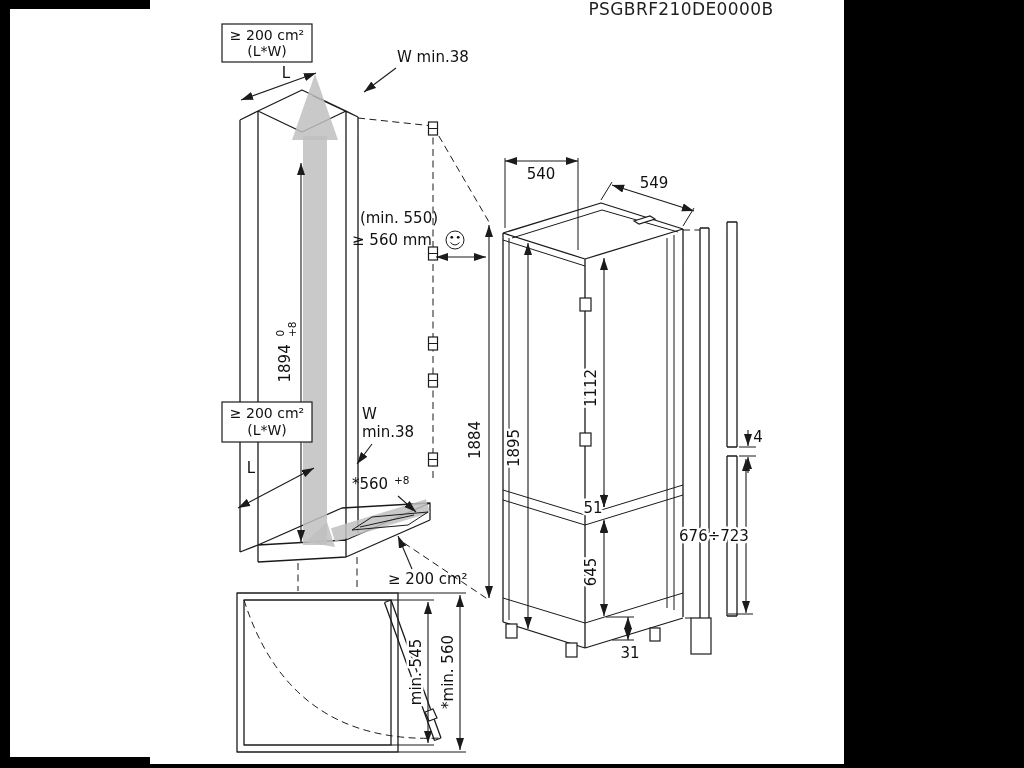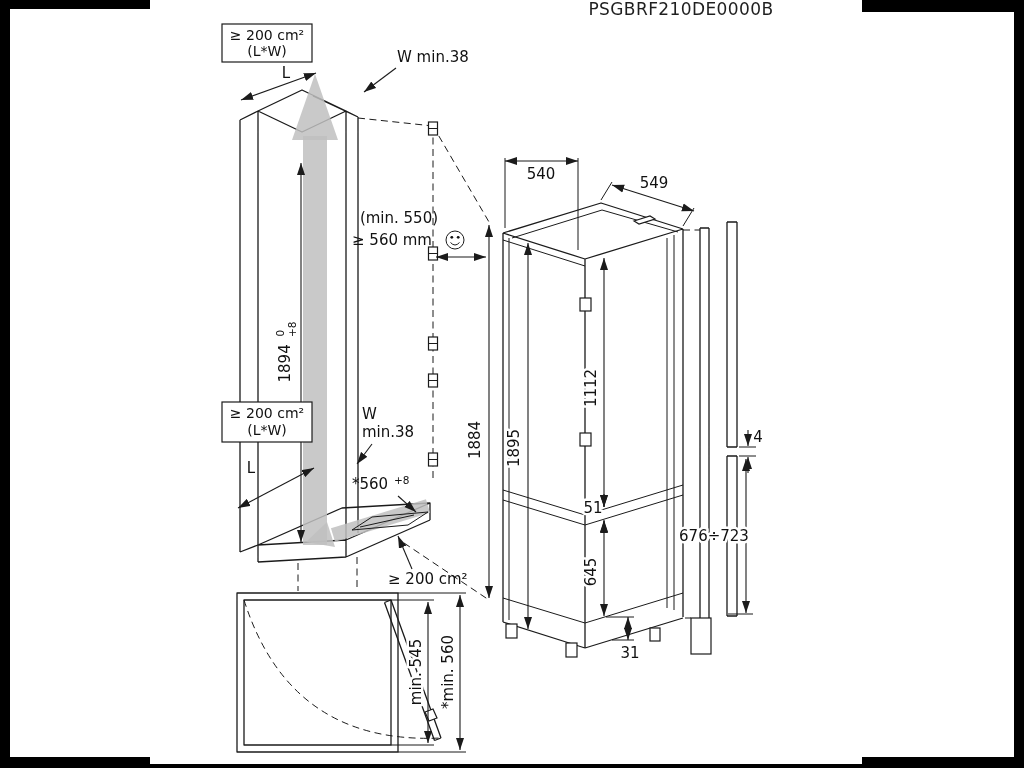--- a/index.html
+++ b/index.html
@@ -1,16 +1,16 @@
 <!DOCTYPE html>
 <html><head>
 <meta charset="utf-8">
 <style>
   html,body{margin:0;padding:0;background:#000;}
-  .stage{position:relative;width:1024px;height:768px;background:#000;overflow:hidden;
+  .stage{position:relative;width:844px;height:768px;background:#000;overflow:hidden;
          font-family:"DejaVu Sans",sans-serif;}
   .paper{position:absolute;left:10px;top:0;width:1004px;height:768px;background:#fff;}
   .corner{position:absolute;background:#000;}
   .c-tl{left:0;top:0;width:150px;height:9px;}
   .c-tr{left:862px;top:0;width:162px;height:12px;}
   .c-bl{left:0;top:757px;width:150px;height:11px;}
   .c-br{left:862px;top:757px;width:162px;height:11px;}
   .c-bb{left:0;top:764px;width:1024px;height:4px;}
   svg.draw{position:absolute;left:0;top:0;}
   .ln{fill:none;stroke:#1b1b1b;stroke-width:1.3;stroke-linejoin:round;}

